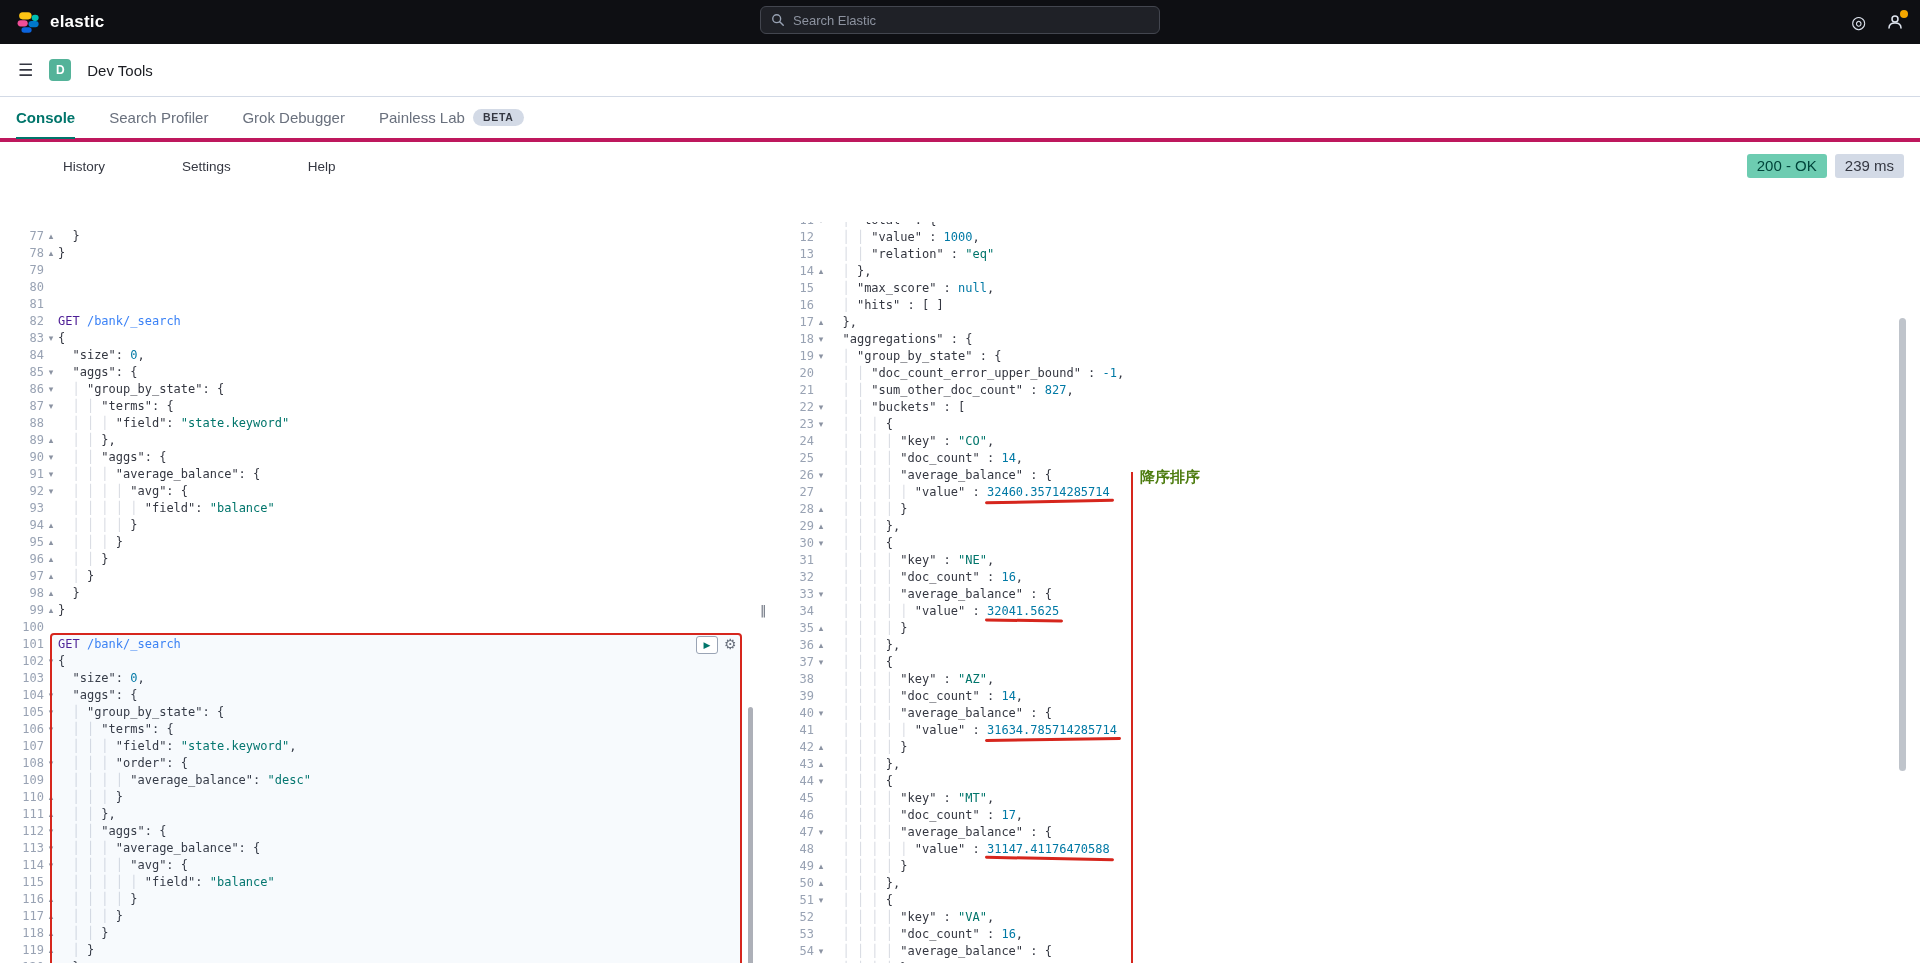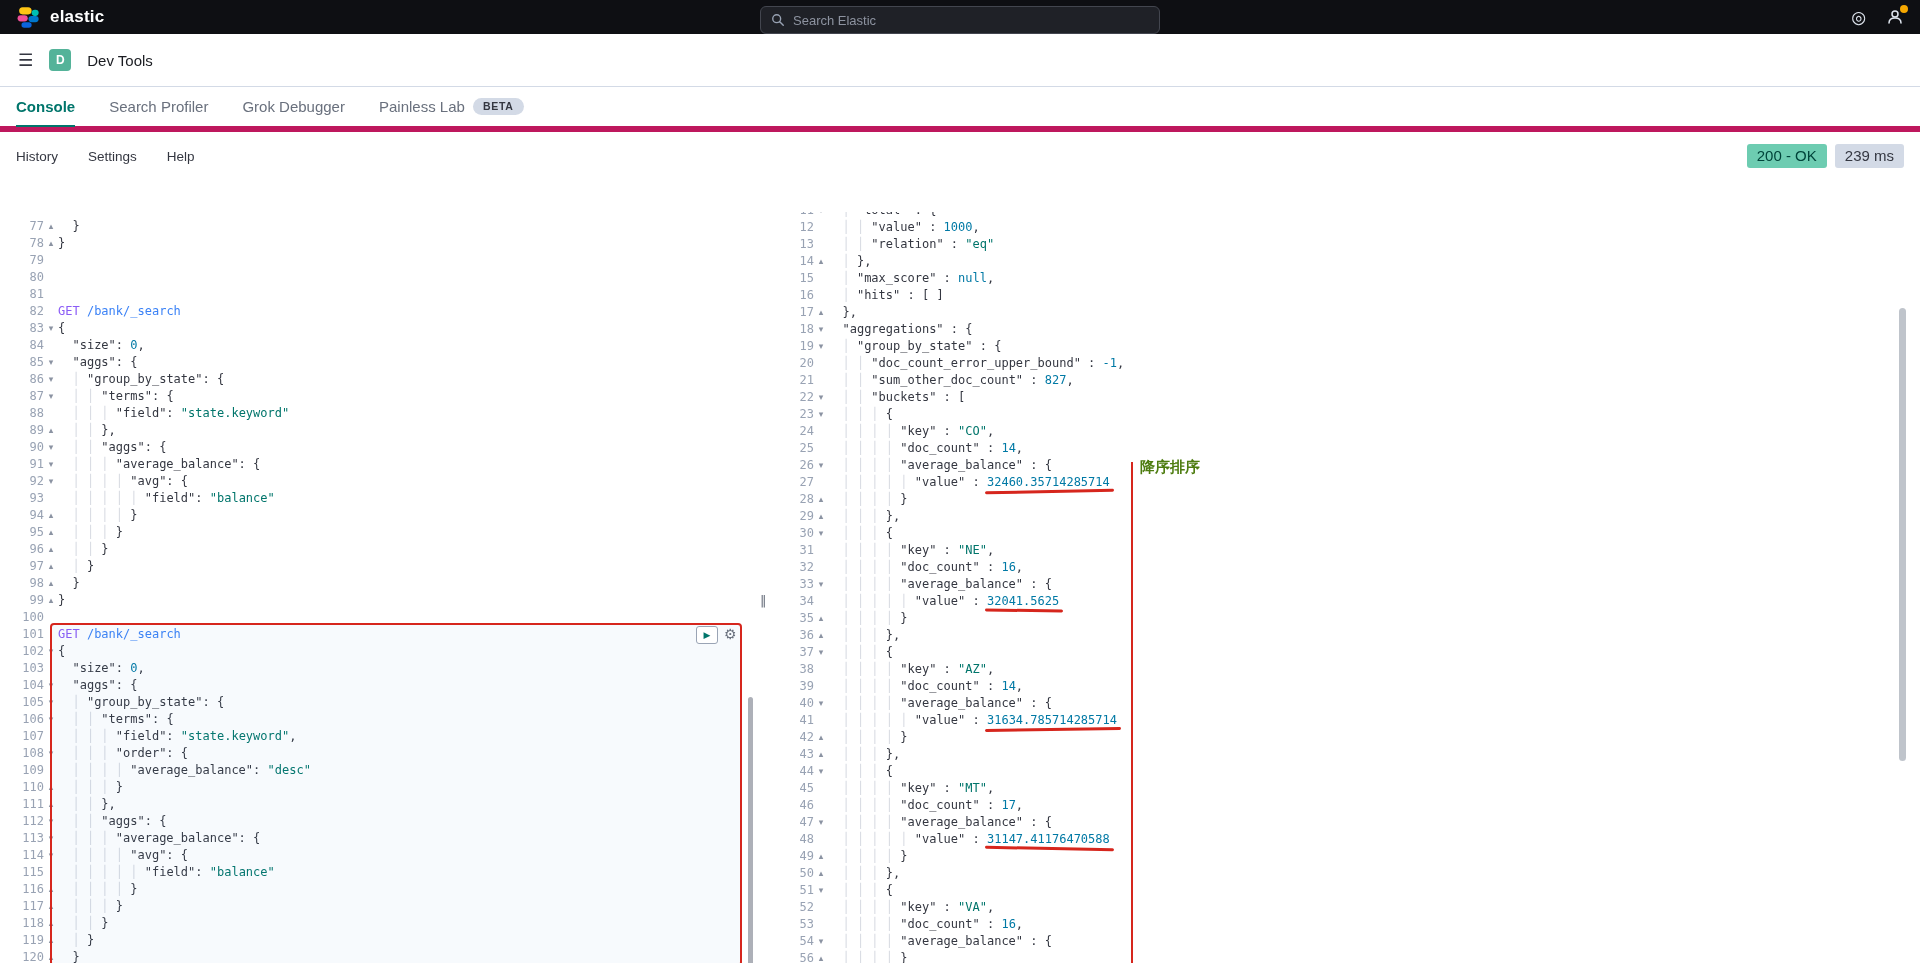--- a/index.html
+++ b/index.html
@@ -1,50 +1,50 @@
 <!DOCTYPE html>
 <html><head>
 <meta charset="utf-8">
 <style>
   * { box-sizing: border-box; margin:0; padding:0; }
   html,body { width:1920px; height:963px; overflow:hidden; background:#fff;
     font-family:"Liberation Sans","DejaVu Sans",sans-serif; color:#343741; }
 
   
-  .topbar { position:relative; height:34px; background:#0e0f13; display:flex; align-items:center; padding:0 16px; }
+  .topbar { position:relative; height:44px; background:#0e0f13; display:flex; align-items:center; padding:0 16px; }
   .logo { display:flex; align-items:center; gap:9px; cursor:pointer; }
   .logo-text { color:#fff; font-size:17px; font-weight:600; letter-spacing:.2px; }
   .search { position:absolute; left:50%; top:6px; transform:translateX(-50%); width:400px; height:28px;
     background:#1f2127; border:1px solid #43464f; border-radius:6px; display:flex; align-items:center; gap:8px; padding:0 10px; }
   .search input { flex:1; background:transparent; border:none; outline:none; color:#aeb4c0; font-size:13px;
     font-family:"Liberation Sans",sans-serif; }
   .search input::placeholder { color:#8d93a0; }
   .top-icons { margin-left:auto; display:flex; align-items:center; gap:20px; }
   .help-ic { color:#dfe5ef; font-size:17px; line-height:1; cursor:pointer; font-family:"DejaVu Sans",sans-serif; }
   .user-wrap { position:relative; display:inline-flex; cursor:pointer; }
   .notif { position:absolute; top:-3px; right:-4px; width:8px; height:8px; border-radius:50%; background:#f5a700; }
 
   
   .navbar { height:53px; border-bottom:1px solid #d3dae6; display:flex; align-items:center; gap:16px; padding:0 18px; background:#fff; }
   .hamburger { font-size:17px; color:#343741; cursor:pointer; font-family:"DejaVu Sans",sans-serif; }
   .space-badge { width:22px; height:22px; border-radius:4px; background:#54b399; color:#fff; font-size:12px; font-weight:700;
     display:flex; align-items:center; justify-content:center; cursor:pointer; }
   .crumb-title { font-size:15px; color:#1a1c21; }
 
   
-  .tabs { height:45px; border-bottom:6px solid #be185d; display:flex; align-items:stretch; padding:0 16px; gap:34px; background:#fff; }
+  .tabs { height:45px; border-bottom:4px solid #be185d; display:flex; align-items:stretch; padding:0 16px; gap:34px; background:#fff; }
   .tab { display:flex; align-items:center; gap:8px; font-size:15px; color:#69707d; cursor:pointer; position:relative; }
   .tab.active { color:#00756b; font-weight:600; }
   .tab.active::after { content:""; position:absolute; left:0; right:0; bottom:-1px; height:2px; background:#00756b; }
   .beta { background:#d3dae6; color:#343741; font-size:10.5px; font-weight:700; letter-spacing:.07em;
     border-radius:10px; padding:3px 10px; line-height:1; }
 
   
   .toolbar { height:48px; display:flex; align-items:center; gap:30px; padding:0 16px; background:#fff; font-size:13.5px; }
-  .tb-link { color:#343741; cursor:pointer; }
+  .tb-link { color:#343741; cursor:pointer;margin-left:47px; }
   .tb-right { margin-left:auto; display:flex; align-items:center; gap:8px; }
   .badge { font-size:15px; border-radius:3px; padding:3px 10px; line-height:1.2; white-space:nowrap; }
   .badge.ok { background:#6dccb1; color:#00443a; font-weight:500; }
   .badge.ms { background:#d3dae6; color:#343741; }
 
   
   .workspace { position:relative; height:777px; display:flex; overflow:hidden;
     font-family:"DejaVu Sans Mono","Liberation Mono",monospace; font-size:12px; line-height:17px; background:#fff;margin-top:32px; }
   .editor { width:756px; position:relative; padding-top:6px; overflow:hidden; }
   .response { flex:1; position:relative; overflow:hidden; }
@@ -58,21 +58,21 @@
   .cl .fold { width:14px; flex:none; text-align:center; color:#8b93a2; font-size:9px; line-height:17px; cursor:pointer;
     font-family:"DejaVu Sans",sans-serif; }
   .cl .code { white-space:pre; }
   .cl.active { background:#d9e8f8; }
   .caret { display:inline-block; width:7px; height:14px; background:#a8c8ea; vertical-align:text-bottom; }
 
   .g { color:#d5d9e0; }
   .p { color:#343741; }
   .s { color:#00756b; }
   .n { color:#0079a5; }
-  .m { color:#8b5cf6; }
+  .m { color:#4c1d95; }
   .u { color:#3b82f6; }
 
   
   .ann { position:absolute; pointer-events:none; }
   .ann-underline { height:3px; border-radius:3px; }
   .ann-arrow { width:2px; }
   .ann-arrowhead { width:0; height:0; border-left:5px solid transparent; border-right:5px solid transparent; border-top:9px solid #d6261d; }
   .ann-label { font-family:"DejaVu Sans","Liberation Sans",sans-serif; font-weight:700; font-size:15px; white-space:nowrap; }
   .ann-rect { border:2px solid #d6261d; border-radius:4px; background:rgba(100,150,210,0.05); }
 

